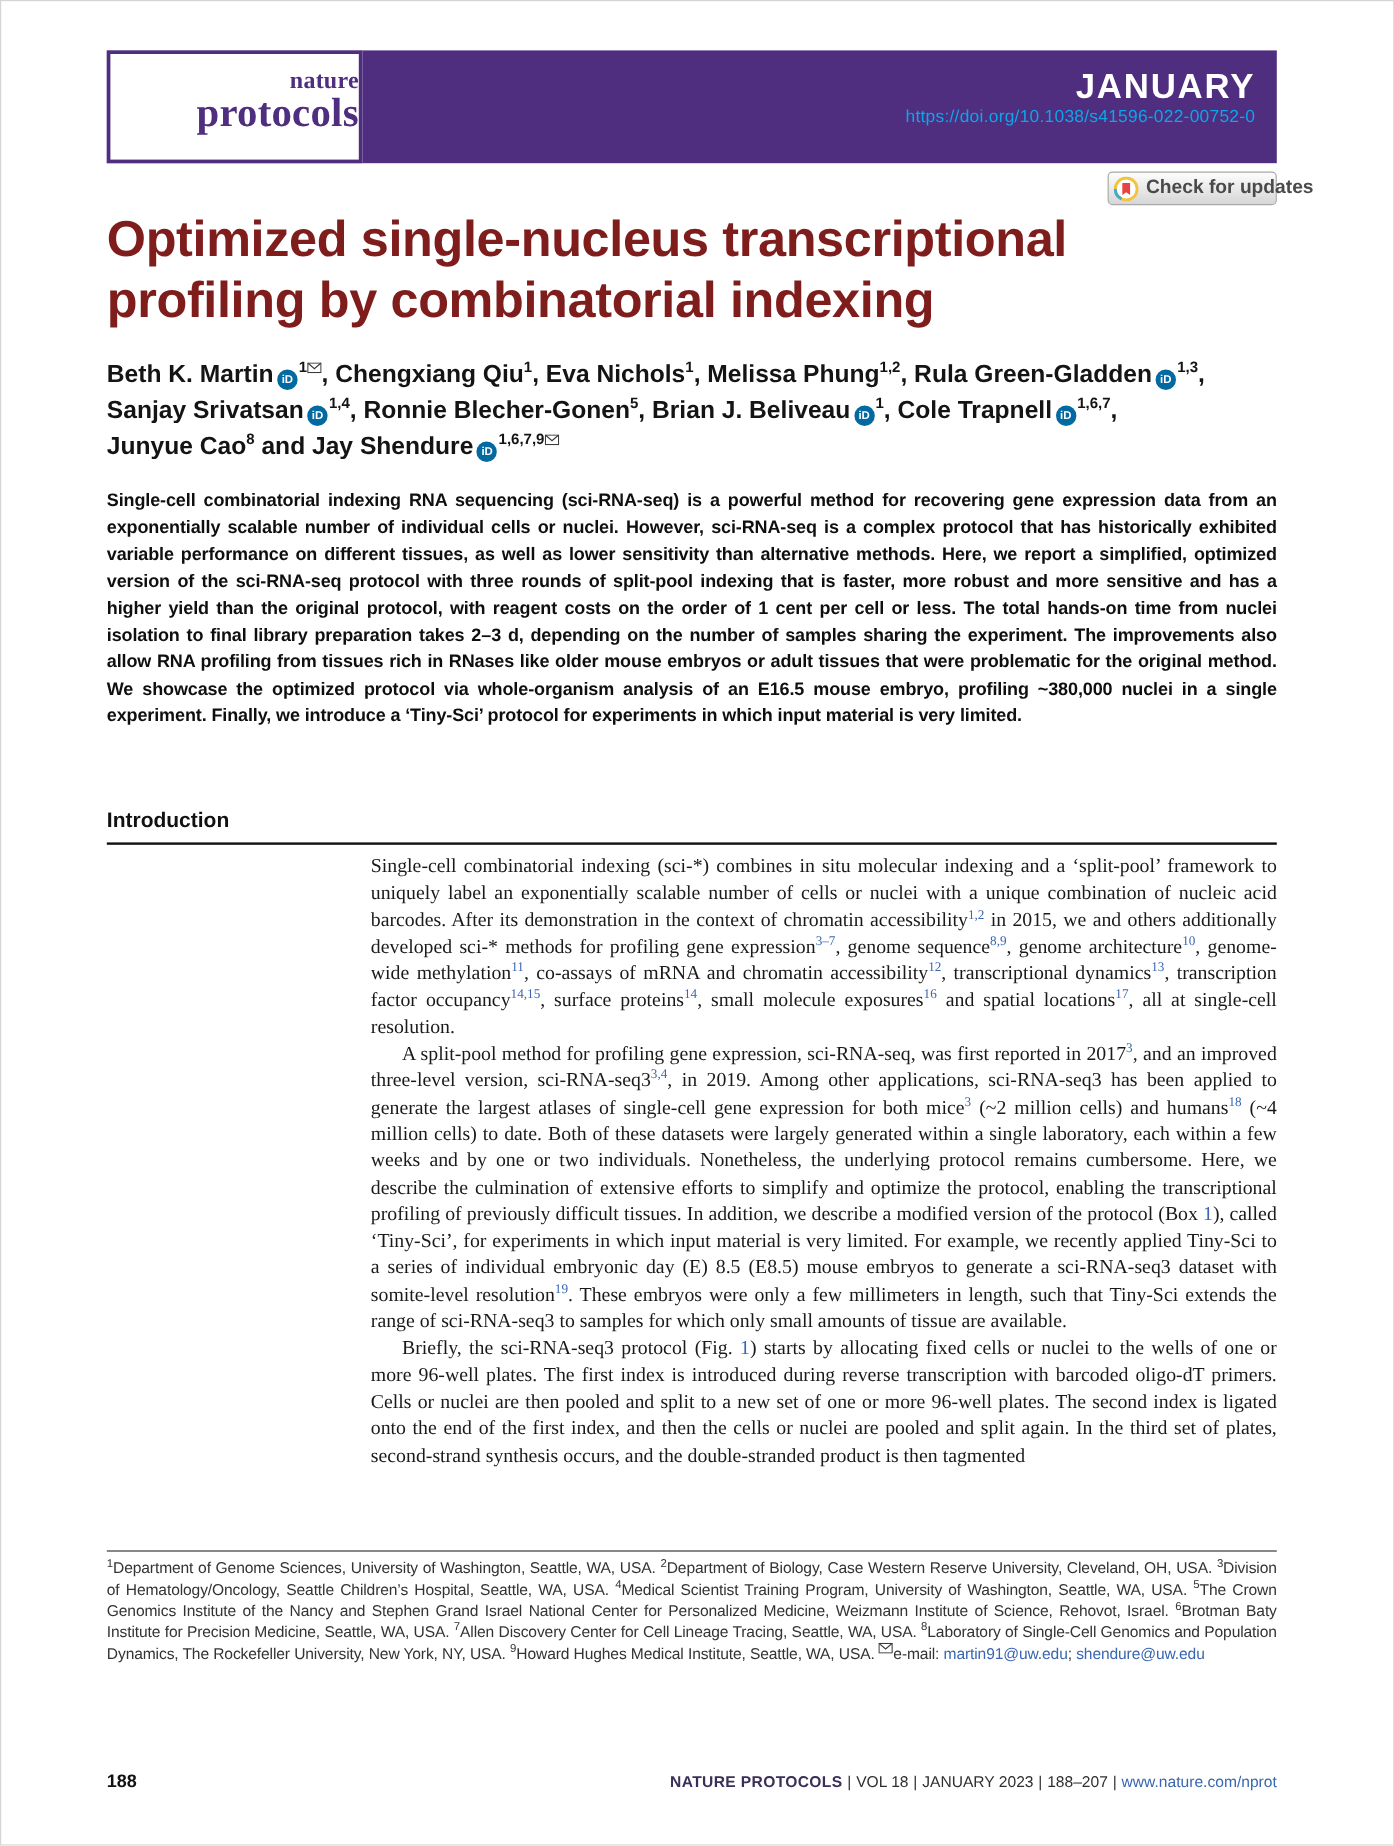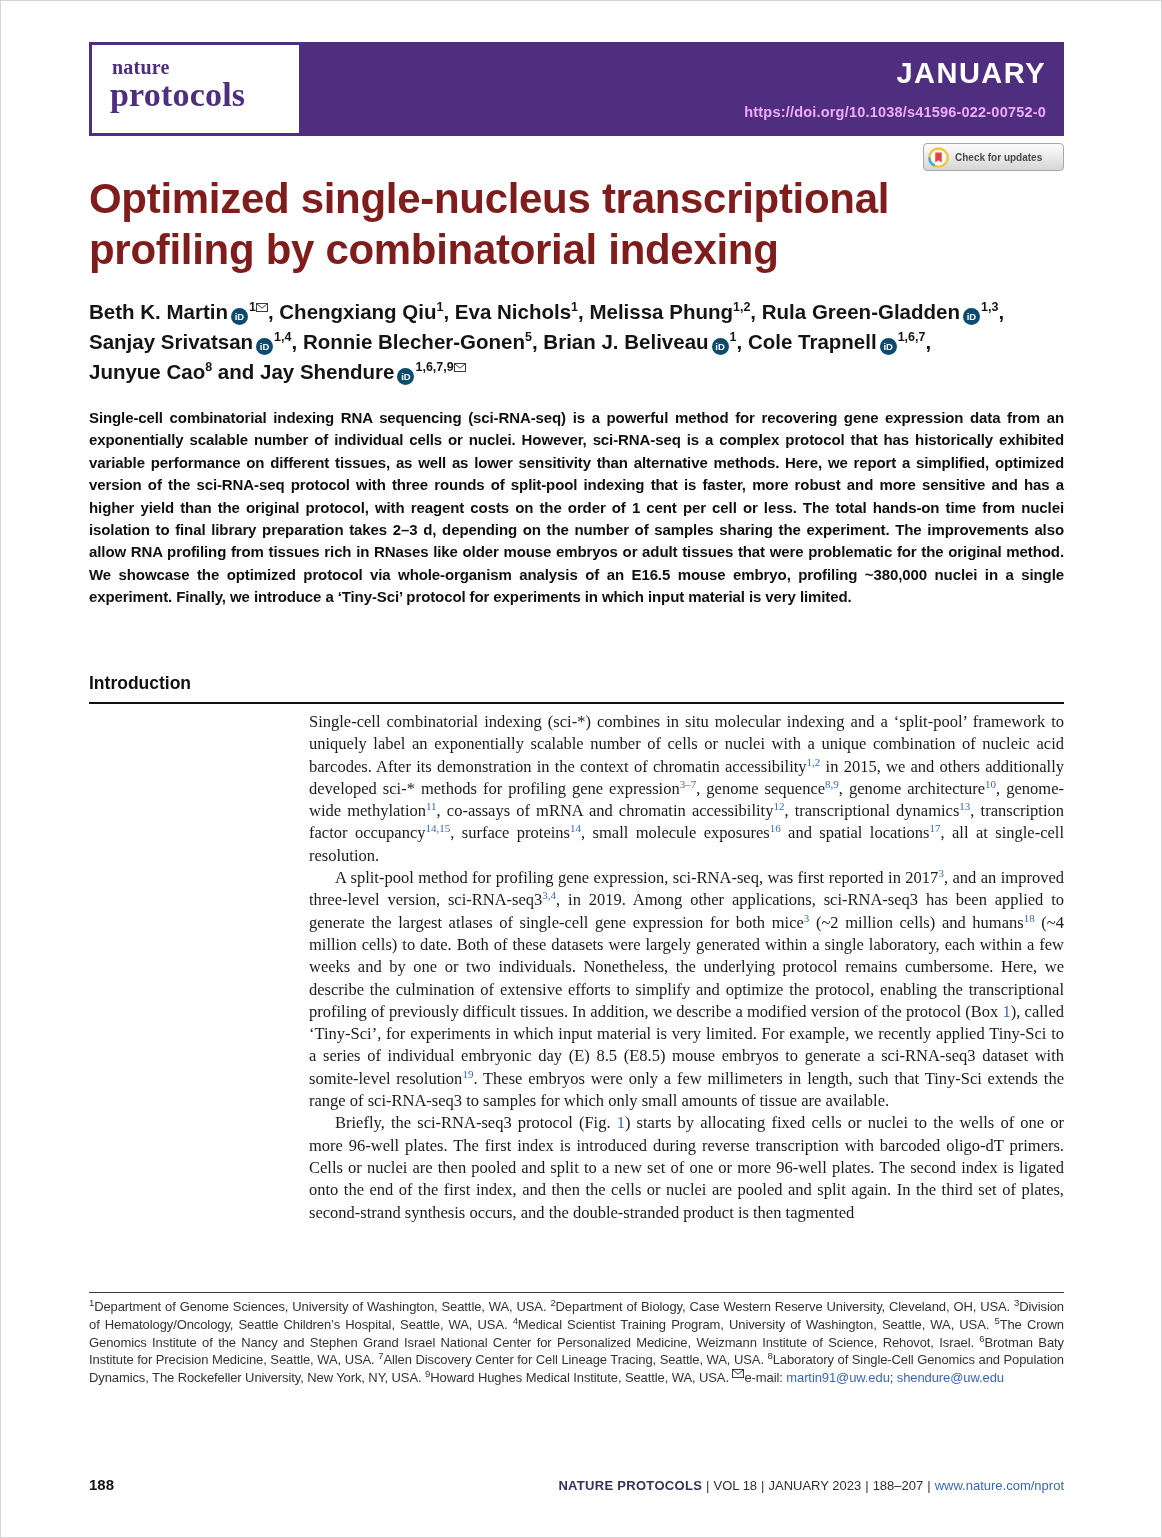--- a/index.html
+++ b/index.html
@@ -4,43 +4,43 @@
 <style>
   html,body{margin:0;padding:0;background:#e9e9e9;}
   .page{position:relative;width:1162px;height:1538px;background:#fff;margin:0 auto;
         border:1px solid #d5d5d5;box-sizing:border-box;overflow:hidden;
         font-family:"Liberation Sans",sans-serif;color:#111;}
 
   
   .banner{position:absolute;left:88px;top:41px;width:975px;height:94px;
           background:#4F2D7F;display:flex;justify-content:space-between;}
   .logo-box{width:213px;height:94px;box-sizing:border-box;background:#fff;
-            border:3px solid #4F2D7F;padding:12px 0 0 18px;}
+            border:3px solid #4F2D7F;padding:12px 0 0 18px;text-align:right;}
   .logo-nature{font-family:"Liberation Serif",serif;font-weight:700;font-size:20px;
                line-height:20px;color:#4F2D7F;letter-spacing:0.2px;margin-left:2px;}
   .logo-protocols{font-family:"Liberation Serif",serif;font-weight:700;font-size:34px;
                   line-height:36px;color:#4F2D7F;letter-spacing:0.2px;}
   .banner-right{text-align:right;padding:16px 18px 0 0;}
   .kicker{color:#fff;font-size:29px;line-height:31px;font-weight:600;letter-spacing:1.5px;}
-  .doi{color:#f0abfc;font-size:14.5px;font-weight:700;margin-top:15px;letter-spacing:0.2px;}
+  .doi{color:#0ea5e9;font-size:14.5px;font-weight:400;margin-top:1px;letter-spacing:0.2px;}
 
   
   .badge{position:absolute;left:922px;top:142px;width:141px;height:28px;box-sizing:border-box;
          background:linear-gradient(#fdfdfd,#d6d6d6);border:1px solid #a8a8a8;border-radius:4px;
          display:flex;align-items:center;gap:6px;padding:0 8px 0 4px;cursor:pointer;}
-  .badge-label{font-size:10px;font-weight:700;color:#4a4a4a;white-space:nowrap;}
+  .badge-label{font-size:16px;font-weight:700;color:#4a4a4a;white-space:nowrap;}
   .crossmark{display:inline-flex;}
 
   
   .title{position:absolute;left:88px;top:172px;width:975px;margin:0;
          font-size:42px;line-height:51px;font-weight:700;color:#7f1d1d;letter-spacing:-0.3px;}
   .title span{display:block;}
   .authors{position:absolute;left:88px;top:296px;width:975px;
            font-size:20.5px;line-height:30px;font-weight:700;color:#141414;}
-  .orcid{display:inline-block;width:17px;height:17px;border-radius:50%;background:#0c4a6e;
+  .orcid{display:inline-block;width:17px;height:17px;border-radius:50%;background:#0369a1;
          color:#fff;font-size:9.5px;font-weight:700;text-align:center;line-height:17px;
          vertical-align:-1px;margin:0 1px 0 3px;letter-spacing:0;}
   .asup{font-size:12.5px;font-weight:700;line-height:0;vertical-align:super;letter-spacing:0;}
   .asup svg{vertical-align:-1px;}
 
   
   .abstract{position:absolute;left:88px;top:406px;width:975px;margin:0;
             font-size:15px;line-height:22.4px;font-weight:700;color:#0f0f0f;
             text-align:justify;letter-spacing:-0.1px;}
 

